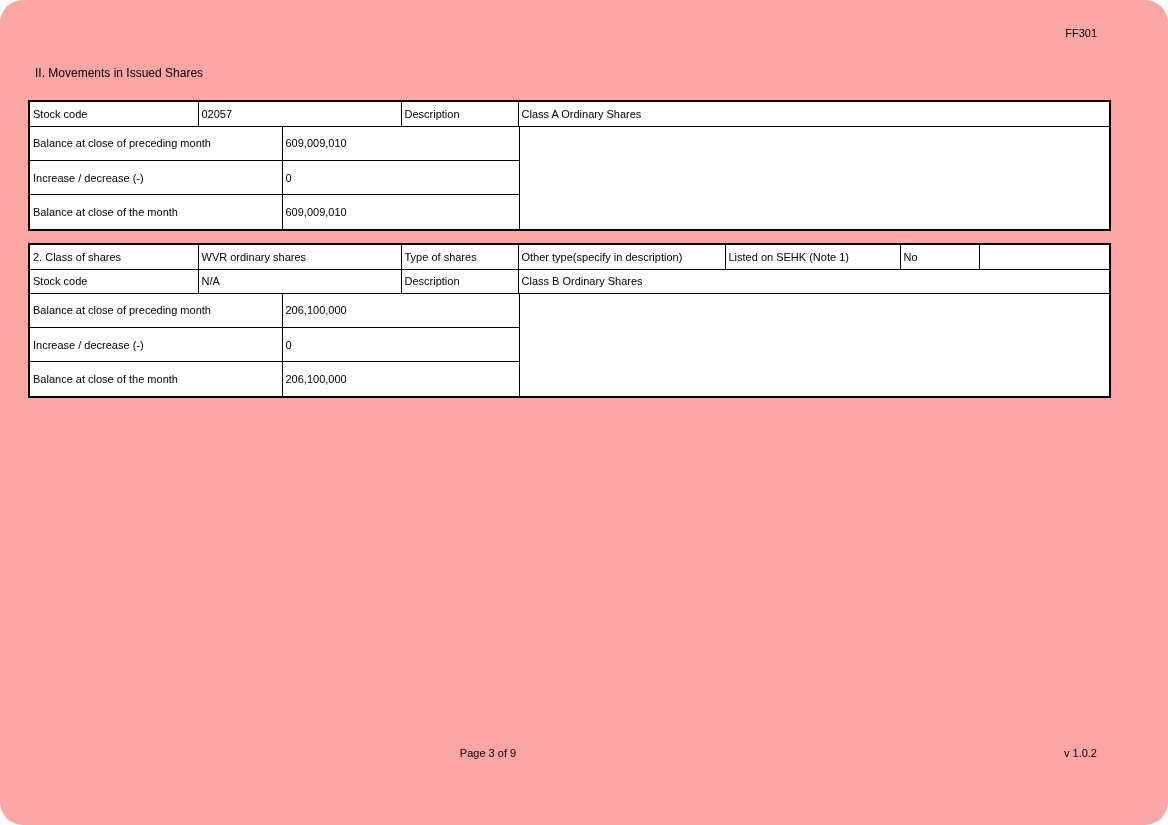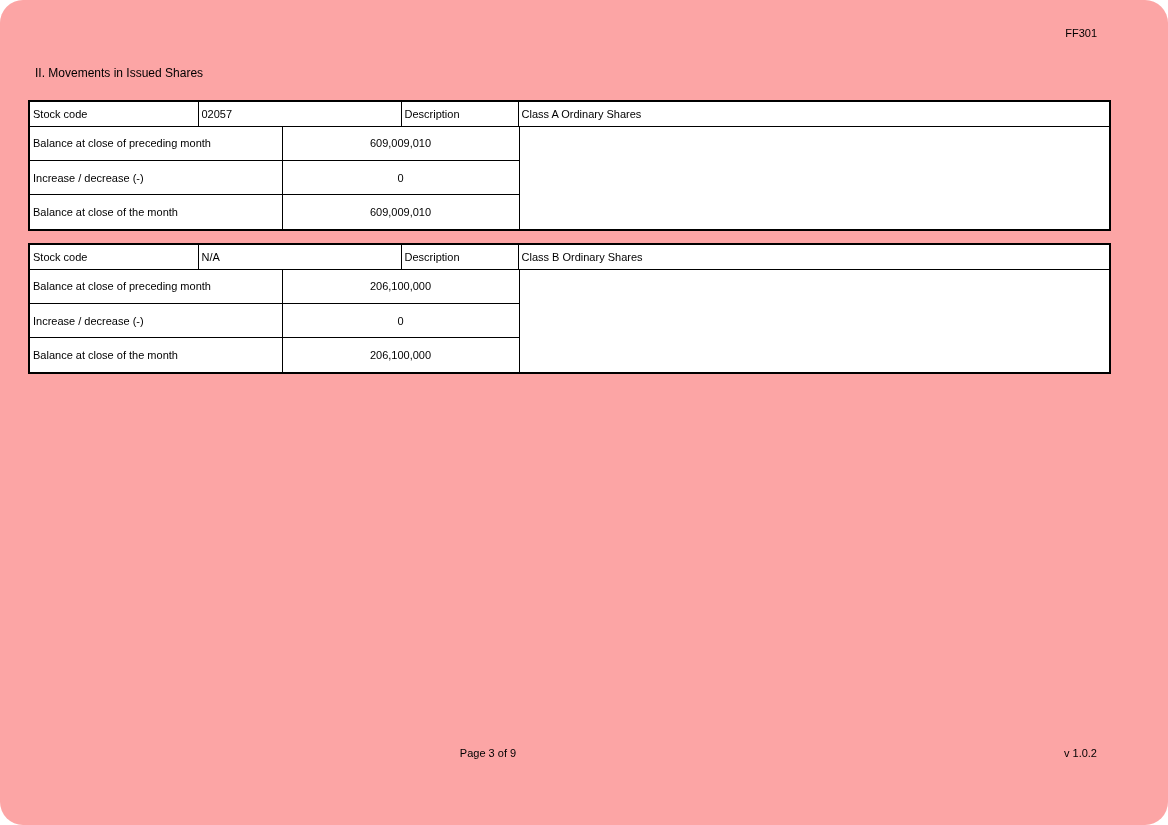--- a/index.html
+++ b/index.html
@@ -52,21 +52,21 @@
     white-space: nowrap;
     font-size: 11px;
   }
   .top-table td.last-col { border-right: none; }
   .bottom-table td { height: 34px; }
   .bottom-table td.merged {
     border-right: none;
     border-bottom: none;
   }
   .bottom-table tr.last-row td { border-bottom: none; margin-top: 24px; }
-  .num { text-align: center; }
+  .num { text-align: left; }
   .footer-page {
     position: absolute;
     top: 747px;
     left: 0;
     width: 976px;
     text-align: center;
     font-size: 11px;
   }
   .footer-version {
     position: absolute;
@@ -133,20 +133,29 @@
       <colgroup>
         <col style="width:168px">
           <col style="width:203px">
           <col style="width:117px">
         <col style="width:207px">
           <col style="width:175px">
           <col style="width:79px">
           <col style="width:130px">
       </colgroup>
       <tbody>
+          <tr>
+        <td>2. Class of shares</td>
+        <td>WVR ordinary shares</td>
+        <td>Type of shares</td>
+        <td>Other type(specify in description)</td>
+        <td>Listed on SEHK (Note 1)</td>
+        <td>No</td>
+        <td class="last-col"></td>
+      </tr>
       <tr>
         <td>Stock code</td>
         <td>N/A</td>
         <td>Description</td>
         <td class="last-col" colspan="4">Class B Ordinary Shares</td>
       </tr>
     </tbody>
       </table>
     <table class="bottom-table">
       <colgroup>

